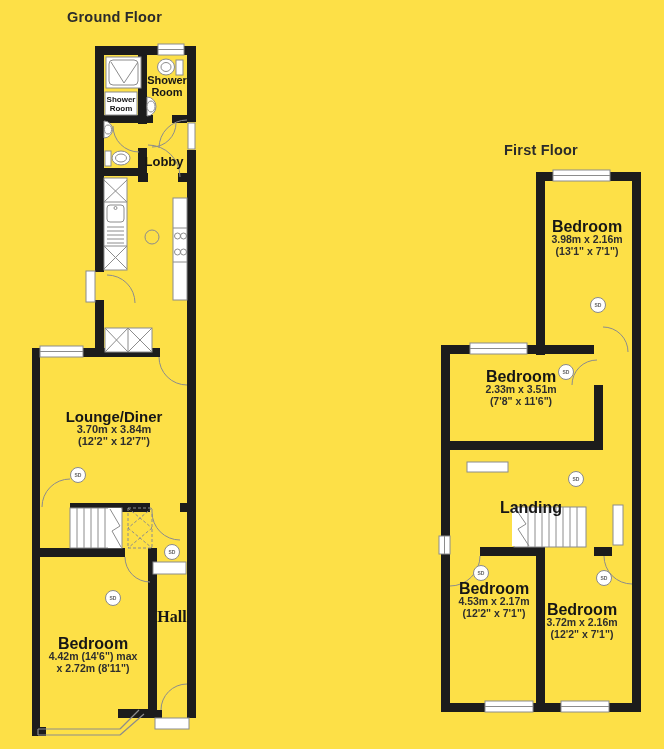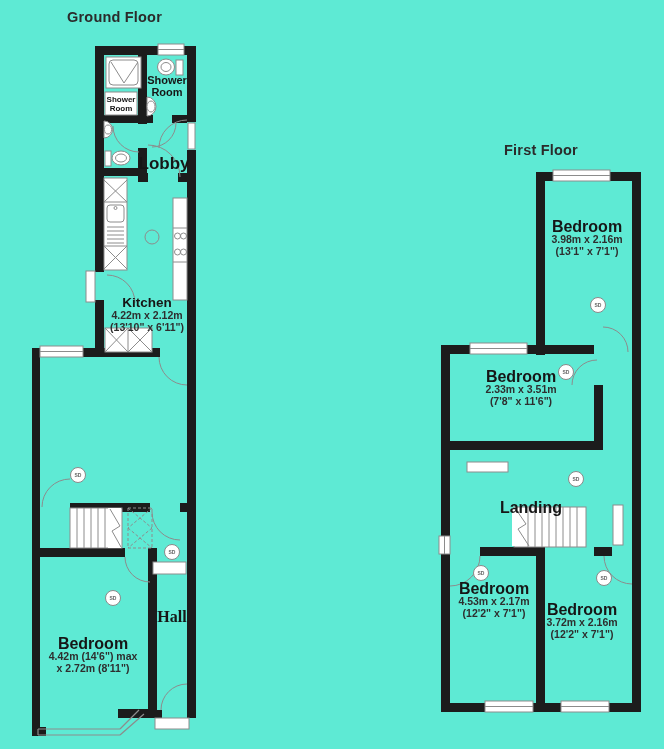--- a/index.html
+++ b/index.html
@@ -1,29 +1,29 @@
 <!DOCTYPE html>
 <html><head>
 <meta charset="utf-8">
 <style>
   html,body{margin:0;padding:0;background:#ffffff;}
   .canvas{
-    position:relative;width:664px;height:749px;background:#5eead4;
+    position:relative;width:664px;height:749px;background:#fde047;
     font-family:"Liberation Sans","DejaVu Sans",sans-serif;color:#222;overflow:hidden;
   }
   .plan-svg{position:absolute;left:0;top:0;}
   .lbl{position:absolute;transform:translateX(-50%);text-align:center;white-space:nowrap;}
   .floor-title{font-weight:bold;font-size:14.5px;color:#2b2b2b;letter-spacing:.2px;}
   .room-name{font-weight:bold;font-size:16px;line-height:15px;color:#161616;}
   .room-name.big{font-size:15px;}
   .room-name.mid{font-size:13.5px;}
   .dims{font-size:10.5px;line-height:11.5px;color:#2e2e2e;font-weight:bold;}
   .mini-name{font-weight:bold;font-size:11px;line-height:11.5px;color:#161616;}
   .tiny-name{font-weight:bold;font-size:8px;line-height:8.5px;color:#161616;}
-  .lobby-name{font-weight:bold;font-size:17px;color:#161616;}
+  .lobby-name{font-weight:bold;font-size:13px;color:#161616;}
   .sd{
     position:absolute;width:14px;height:14px;margin-left:-7px;margin-top:-7px;
     border:1px solid #8a8a8a;border-radius:50%;background:#fff;
     display:flex;align-items:center;justify-content:center;
     font-size:5px;font-weight:bold;color:#666;letter-spacing:0;
   }
 </style>
 </head>
 <body>
 
@@ -216,26 +216,26 @@
     <div class="mini-name">Room</div>
   </div>
 
   <div class="lbl" style="left:121px;top:96px;">
     <div class="tiny-name">Shower</div>
     <div class="tiny-name">Room</div>
   </div>
 
   <div class="lbl lobby-name" style="left:164px;top:154px;">Lobby</div>
 
-  <div class="lbl" style="left:147px;top:295px;">
-    <div class="room-name mid">Kitchen</div>
-    <div class="dims">4.22m x 2.12m</div>
-    <div class="dims">(13'10" x 6'11")</div>
-  </div>
-
+
+  <div class="lbl" style="left:114px;top:409px;">
+    <div class="room-name big">Lounge/Diner</div>
+    <div class="dims" style="font-size:11px;">3.70m x 3.84m</div>
+    <div class="dims" style="font-size:11px;">(12'2" x 12'7")</div>
+  </div>
 
   <div class="lbl room-name" style="left:172px;top:609px;font-family:Liberation Serif, serif;">Hall</div>
 
   <div class="lbl" style="left:93px;top:636px;">
     <div class="room-name">Bedroom</div>
     <div class="dims">4.42m (14'6") max</div>
     <div class="dims">x 2.72m (8'11")</div>
   </div>
 
   <div class="lbl floor-title" style="left:541px;top:142px;">First Floor</div>

